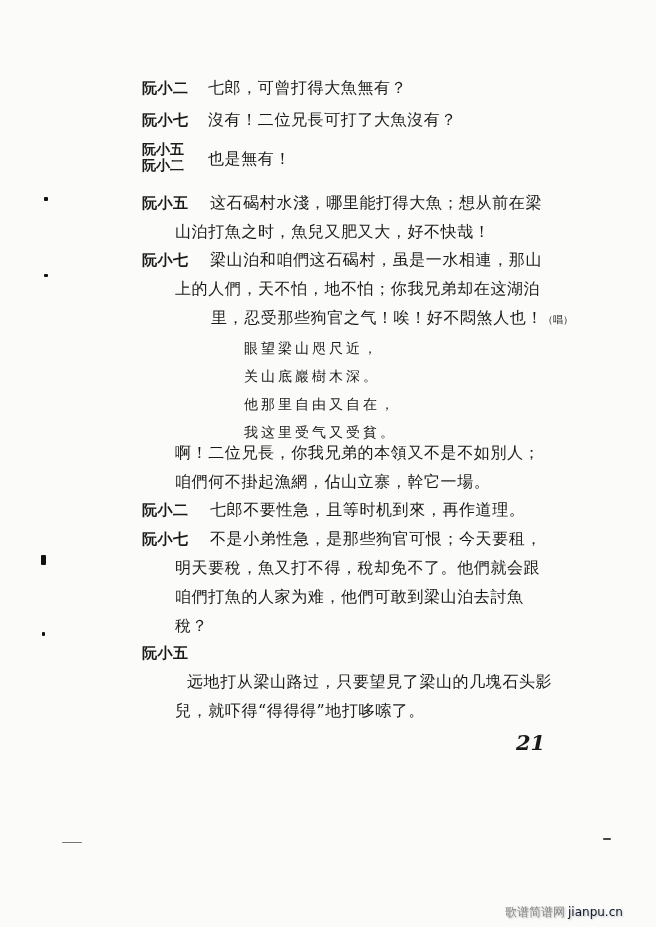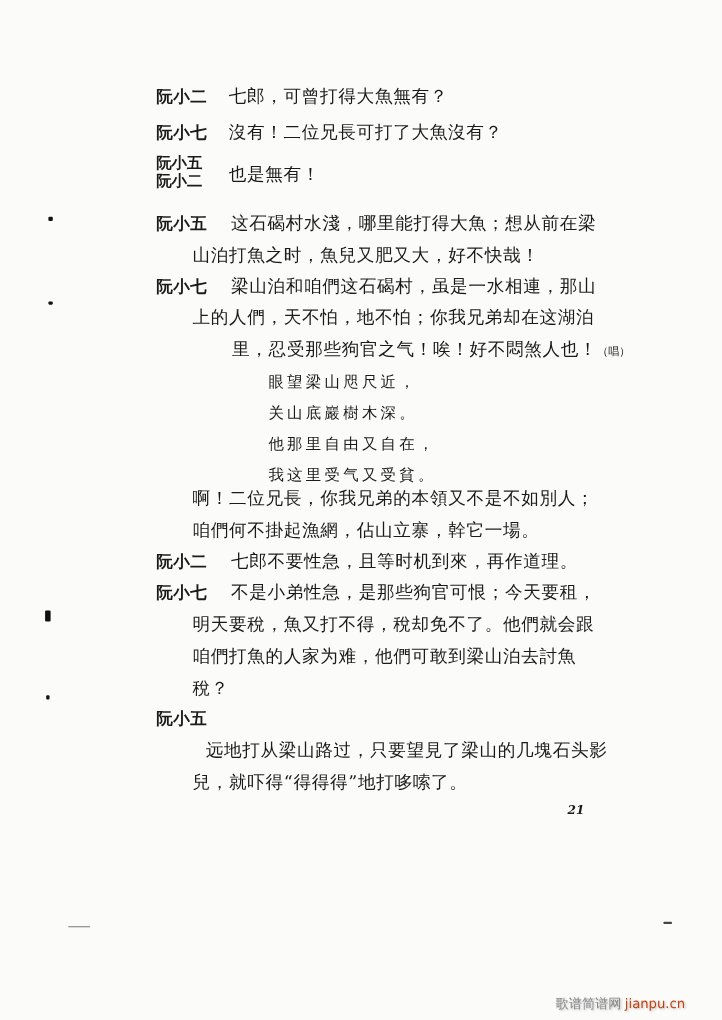--- a/index.html
+++ b/index.html
@@ -52,41 +52,41 @@
       letter-spacing: 3px;
     }
     .cue {
       font-size: 10px;
       letter-spacing: 0;
     }
     .page-num {
       position: absolute;
       left: 516px;
       top: 730px;
-      font-size: 11px;
+      font-size: 21px;
       font-style: italic;
       font-weight: bold;
       font-family: "DejaVu Serif", serif;
     }
     .mark {
       position: absolute;
       background: #111;
       border-radius: 1px;
     }
     .watermark {
       position: absolute;
       left: 505px;
       top: 904px;
       font-size: 12px;
       white-space: nowrap;
       font-family: "DejaVu Sans", sans-serif;
       text-shadow: 1px 1px 2px #bbb;
     }
     .watermark .cn { color: #888; font-family: Liberation Mono, monospace; }
-    .watermark .en { color: #c2410c; margin-left: 3px; }
+    .watermark .en { color: #0f172a; margin-left: 3px; }
   </style>
 </head>
 <body>
 
 <div class="page">
 
   <span class="speaker" style="left:142px;top:78px;">阮小二</span>
   <span class="line" style="left:208px;top:78px;">七郎，可曾打得大魚無有？</span>
 
   <span class="speaker" style="left:142px;top:110px;">阮小七</span>

